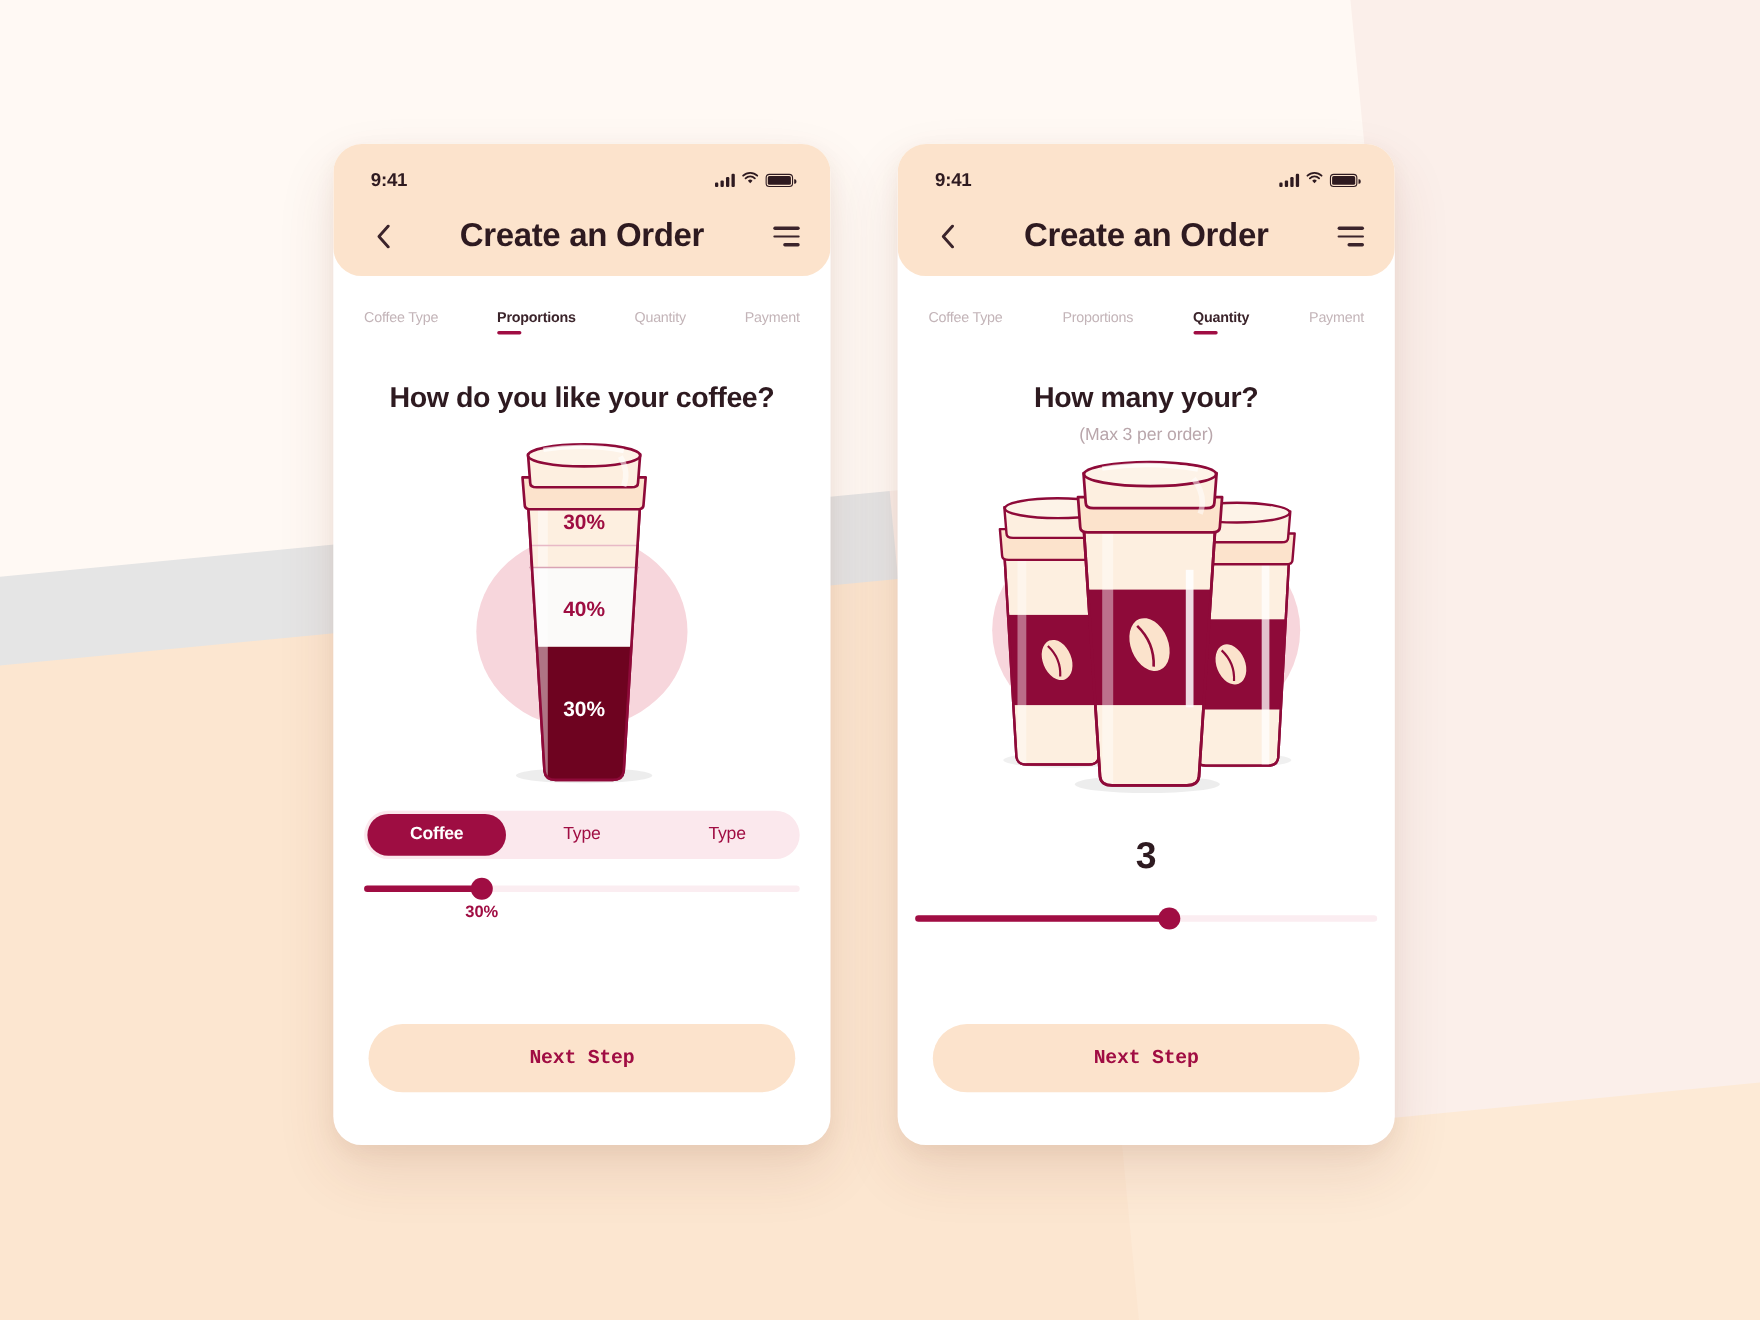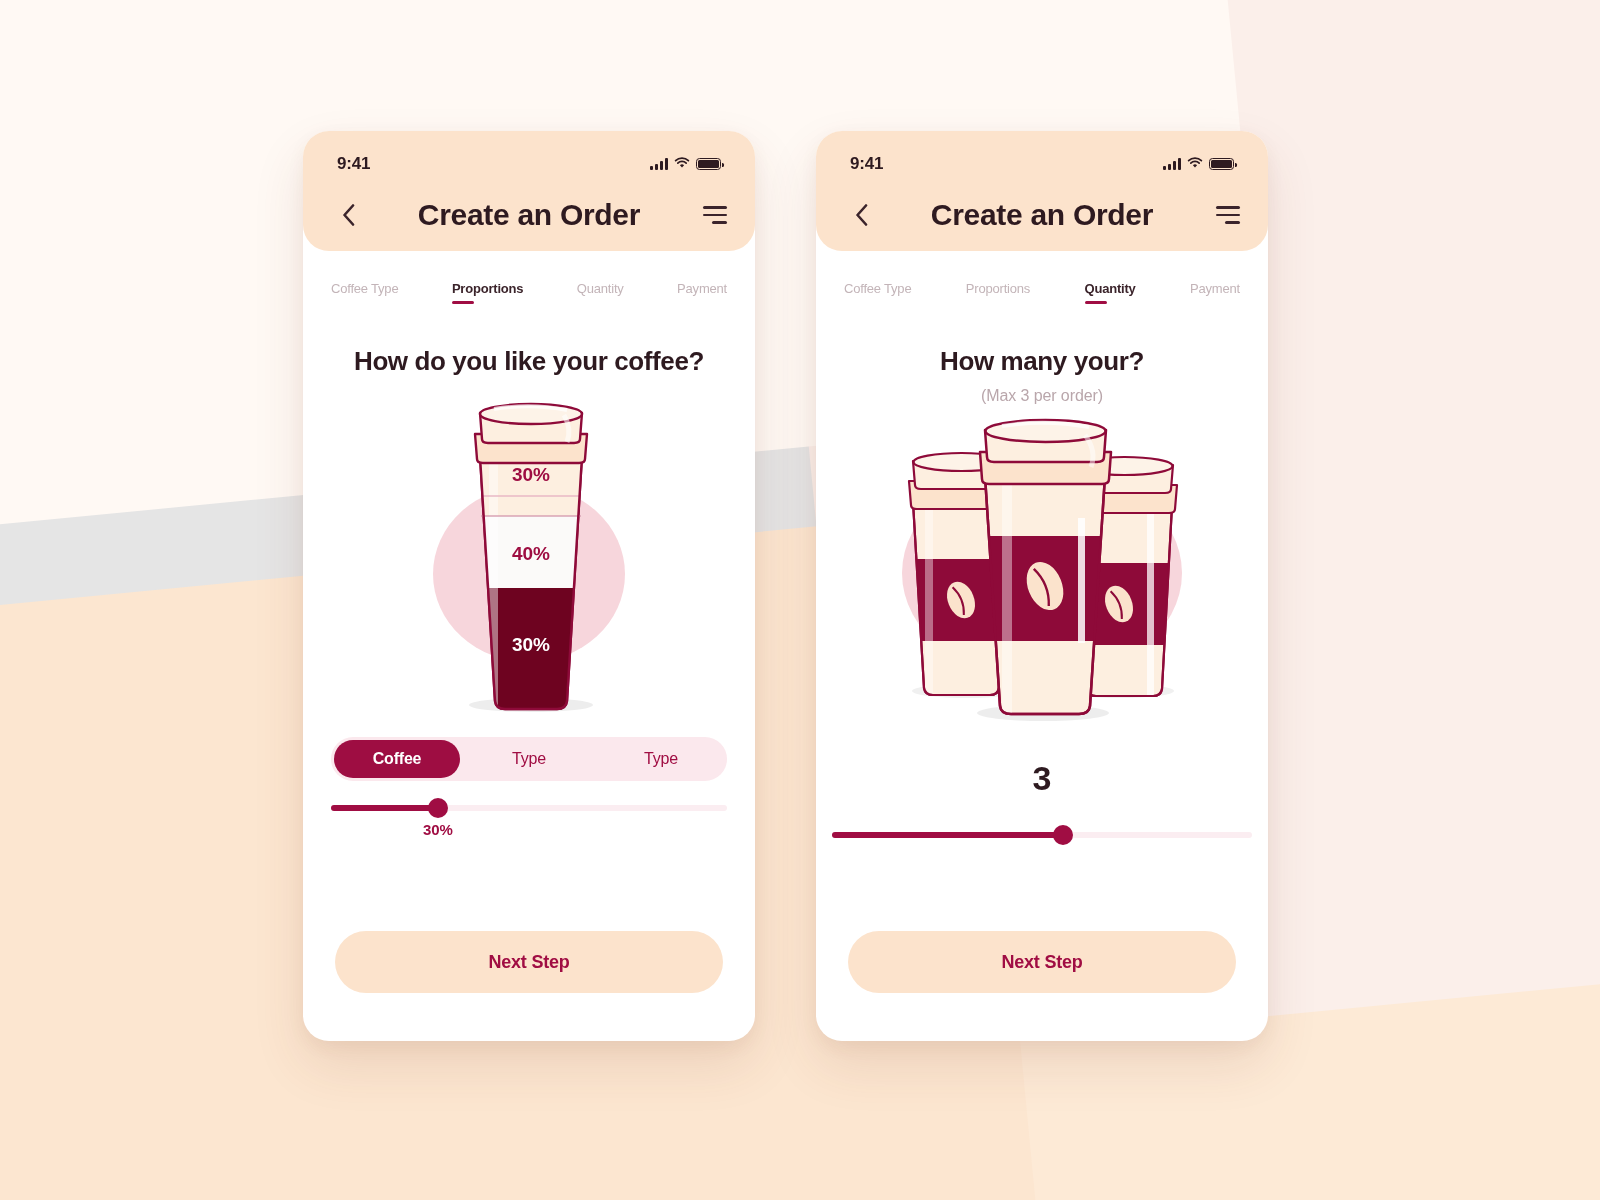--- a/index.html
+++ b/index.html
@@ -301,21 +301,21 @@
     border-radius: 31px;
     display: flex;
     align-items: center;
     justify-content: center;
     font-size: 18px;
     font-weight: bold;
     color: #A00D43;
     cursor: pointer;
     letter-spacing: -0.2px;
     border: none;
-    font-family: Liberation Sans, sans-serif;
+    font-family: Liberation Mono, monospace;
   }
 </style>
 </head>
 <body>
 
 <div id="stage">
 
   <div class="bg-layer">
     <div class="bg-band-right"></div>
     <div class="bg-band-peach"></div>

